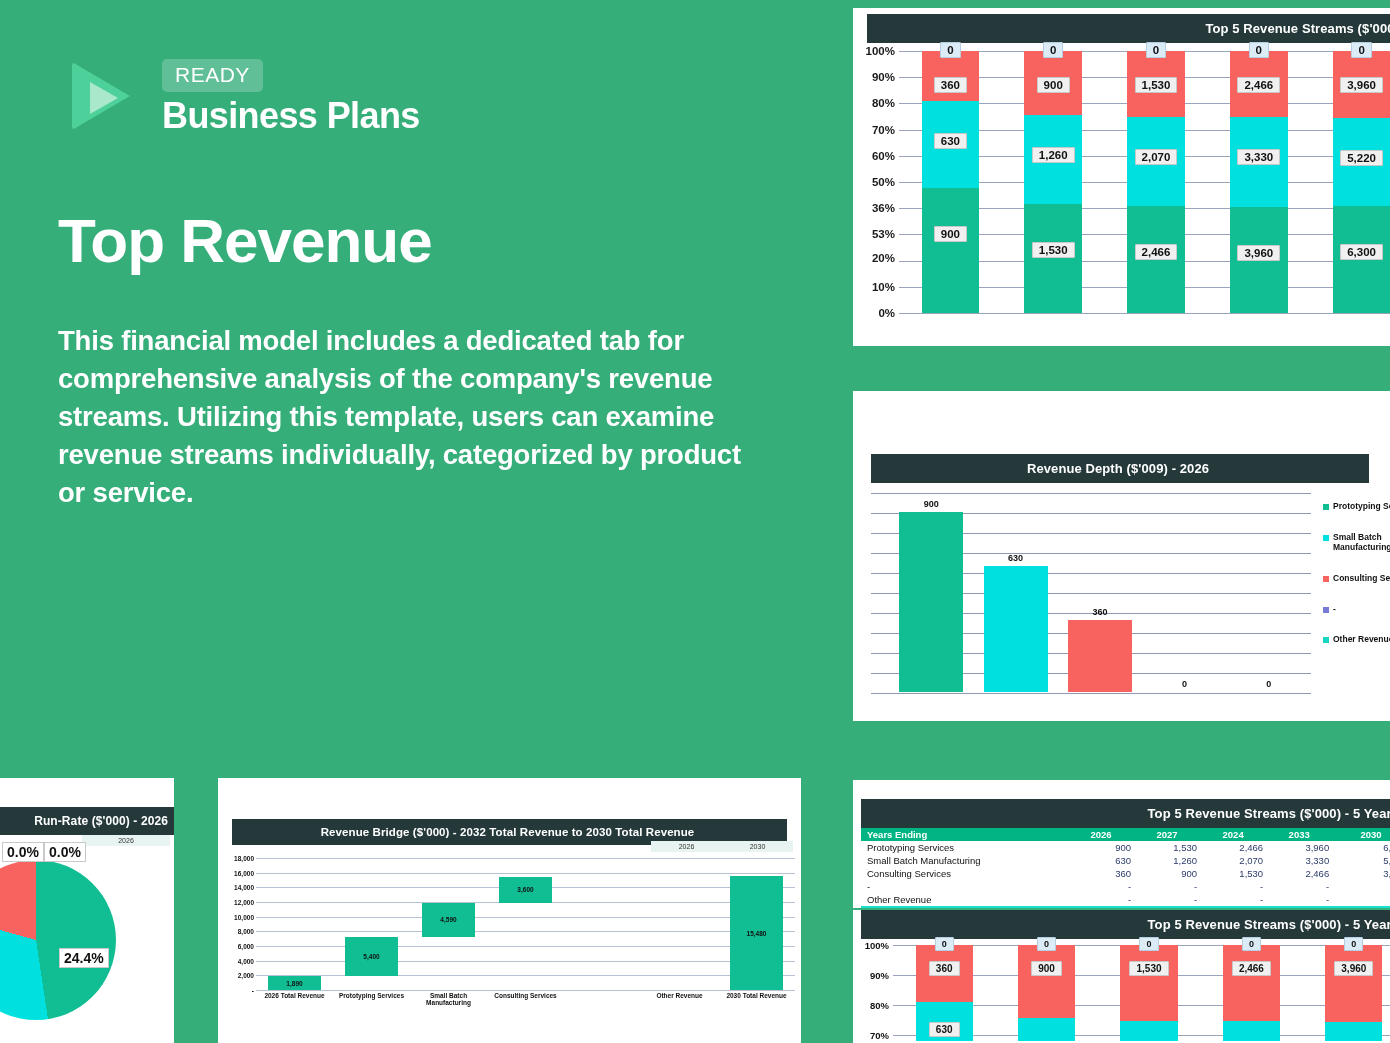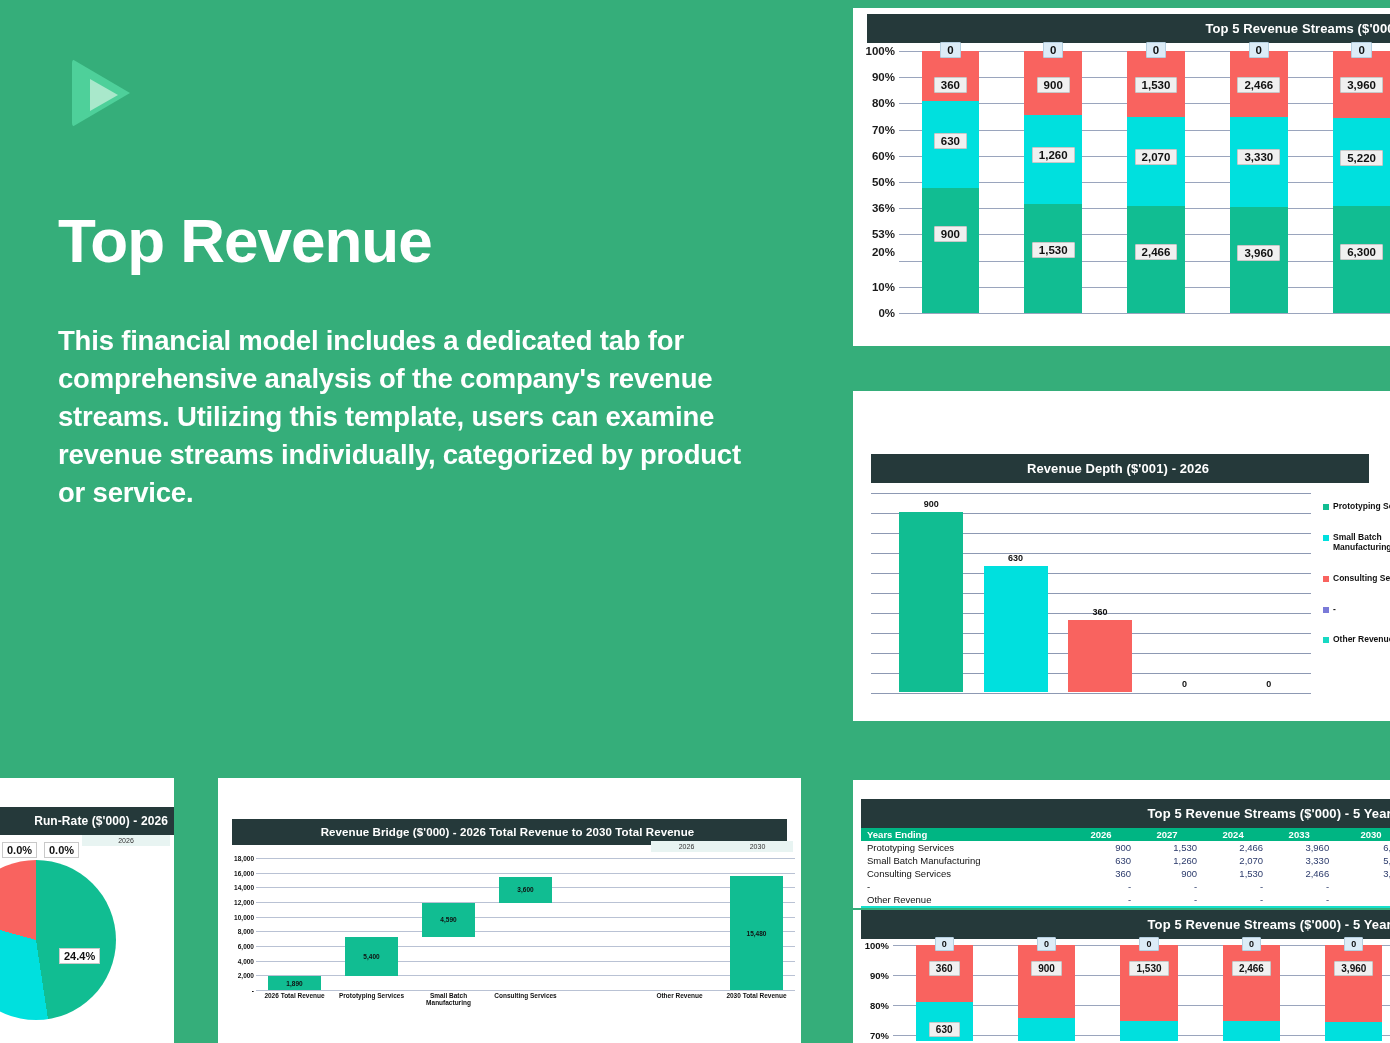--- a/index.html
+++ b/index.html
@@ -123,21 +123,21 @@
   .pie-year {
     position:absolute; left:140px; top:57px; width:88px; text-align:center;
     background:#e8f4f2; font-size:7px; color:#333; padding:2px 0;
   }
   .pie-wrap { position:absolute; left:14px; top:82px; width:160px; height:160px; }
   .pie {
     width:160px; height:160px; border-radius:50%;
     background:conic-gradient(#11bd92 0deg 171.4deg, #00e0de 171.4deg 285.4deg, #f9635f 285.4deg 360deg);
   }
   .pie-lbl {
-    position:absolute; font-size:11px; font-weight:bold; color:#111;
+    position:absolute; font-size:14px; font-weight:bold; color:#111;
     background:#ffffff; border:1px solid #c9c9c9; padding:1px 4px; white-space:nowrap;
   }
 
   
   #panel-bridge { left:218px; top:778px; width:583px; height:265px; }
   #panel-bridge .xl-title { margin:41px 0 0 14px; width:555px; text-align:center; font-size:11.5px; }
   .bridge-key { position:absolute; right:8px; top:63px; display:flex; }
   .bridge-key span {
     background:#e8f4f2; font-size:7px; color:#333; padding:2px 0;
     width:71px; text-align:center;
@@ -181,38 +181,42 @@
   .pct2-plot { position:absolute; left:40px; right:8px; top:0; bottom:0; }
 </style>
 </head>
 <body>
 
 <div class="brand">
   <div class="play-mark">
     <div class="tri-outer"></div>
     <div class="tri-inner"></div>
   </div>
+  <div class="brand-text">
+    <div class="ready-badge">READY</div>
+    <div class="brand-name">Business Plans</div>
+  </div>
 </div>
 
 <div class="headline">Top Revenue</div>
 <div class="body-copy">This financial model includes a dedicated tab for comprehensive analysis of the company's revenue streams. Utilizing this template, users can examine revenue streams individually, categorized by product or service.</div>
 
 <div class="panel" id="panel-top">
   <div class="xl-title">Top 5 Revenue Streams ($'000)</div>
   <div class="pct-chart">
     <div class="pct-axis" id="axisTop">
         <span style="top: 0px;">100%</span>
         <span style="top: 26.2px;">90%</span>
         <span style="top: 52.4px;">80%</span>
         <span style="top: 78.6px;">70%</span>
         <span style="top: 104.8px;">60%</span>
         <span style="top: 131px;">50%</span>
         <span style="top: 157.2px;">36%</span>
         <span style="top: 183.4px;">53%</span>
-        <span style="top: 201px;">20%</span>
+        <span style="top: 207px;">20%</span>
         <span style="top: 235.8px;">10%</span>
         <span style="top: 262px;">0%</span>
       </div>
     <div class="pct-plot" id="plotTop">
         <div class="gridline" style="top: 0px;"></div>
         <div class="gridline" style="top: 26.2px;"></div>
         <div class="gridline" style="top: 52.4px;"></div>
         <div class="gridline" style="top: 78.6px;"></div>
         <div class="gridline" style="top: 104.8px;"></div>
         <div class="gridline" style="top: 131px;"></div>
@@ -291,21 +295,21 @@
                 <div class="seg-lbl" style="position: absolute; top: 38px;">6,300</div>
               </div>
             </div>
           </div>
         </div>
       </div>
   </div>
 </div>
 
 <div class="panel" id="panel-depth">
-  <div class="xl-title center">Revenue Depth ($'001) - 2026</div>
+  <div class="xl-title center">Revenue Depth ($'009) - 2026</div>
   <div class="depth-body">
     <div class="depth-plot" id="depthPlot">
         <div class="depth-grid" style="top: 0px;"></div>
         <div class="depth-grid" style="top: 20px;"></div>
         <div class="depth-grid" style="top: 40px;"></div>
         <div class="depth-grid" style="top: 60px;"></div>
         <div class="depth-grid" style="top: 80px;"></div>
         <div class="depth-grid" style="top: 100px;"></div>
         <div class="depth-grid" style="top: 120px;"></div>
         <div class="depth-grid" style="top: 140px;"></div>
@@ -366,21 +370,21 @@
   <div class="pie-wrap">
     <div class="pie"></div>
     <div class="pie-lbl" style="left:46px;top:-18px;">0.0%</div>
     <div class="pie-lbl" style="left:88px;top:-18px;">0.0%</div>
 
     <div class="pie-lbl" style="left:103px;top:88px;">24.4%</div>
   </div>
 </div>
 
 <div class="panel" id="panel-bridge">
-  <div class="xl-title">Revenue Bridge ($'000) - 2026 Total Revenue to 2030 Total Revenue</div>
+  <div class="xl-title">Revenue Bridge ($'000) - 2032 Total Revenue to 2030 Total Revenue</div>
   <div class="bridge-key" id="bridgeKey">
       <span>2026</span>
       <span>2030</span>
     </div>
   <div class="bridge-body">
     <div class="bridge-axis" id="bridgeAxis">
         <span style="top: 0px;">18,000</span>
         <span style="top: 14.6667px;">16,000</span>
         <span style="top: 29.3333px;">14,000</span>
         <span style="top: 44px;">12,000</span>

